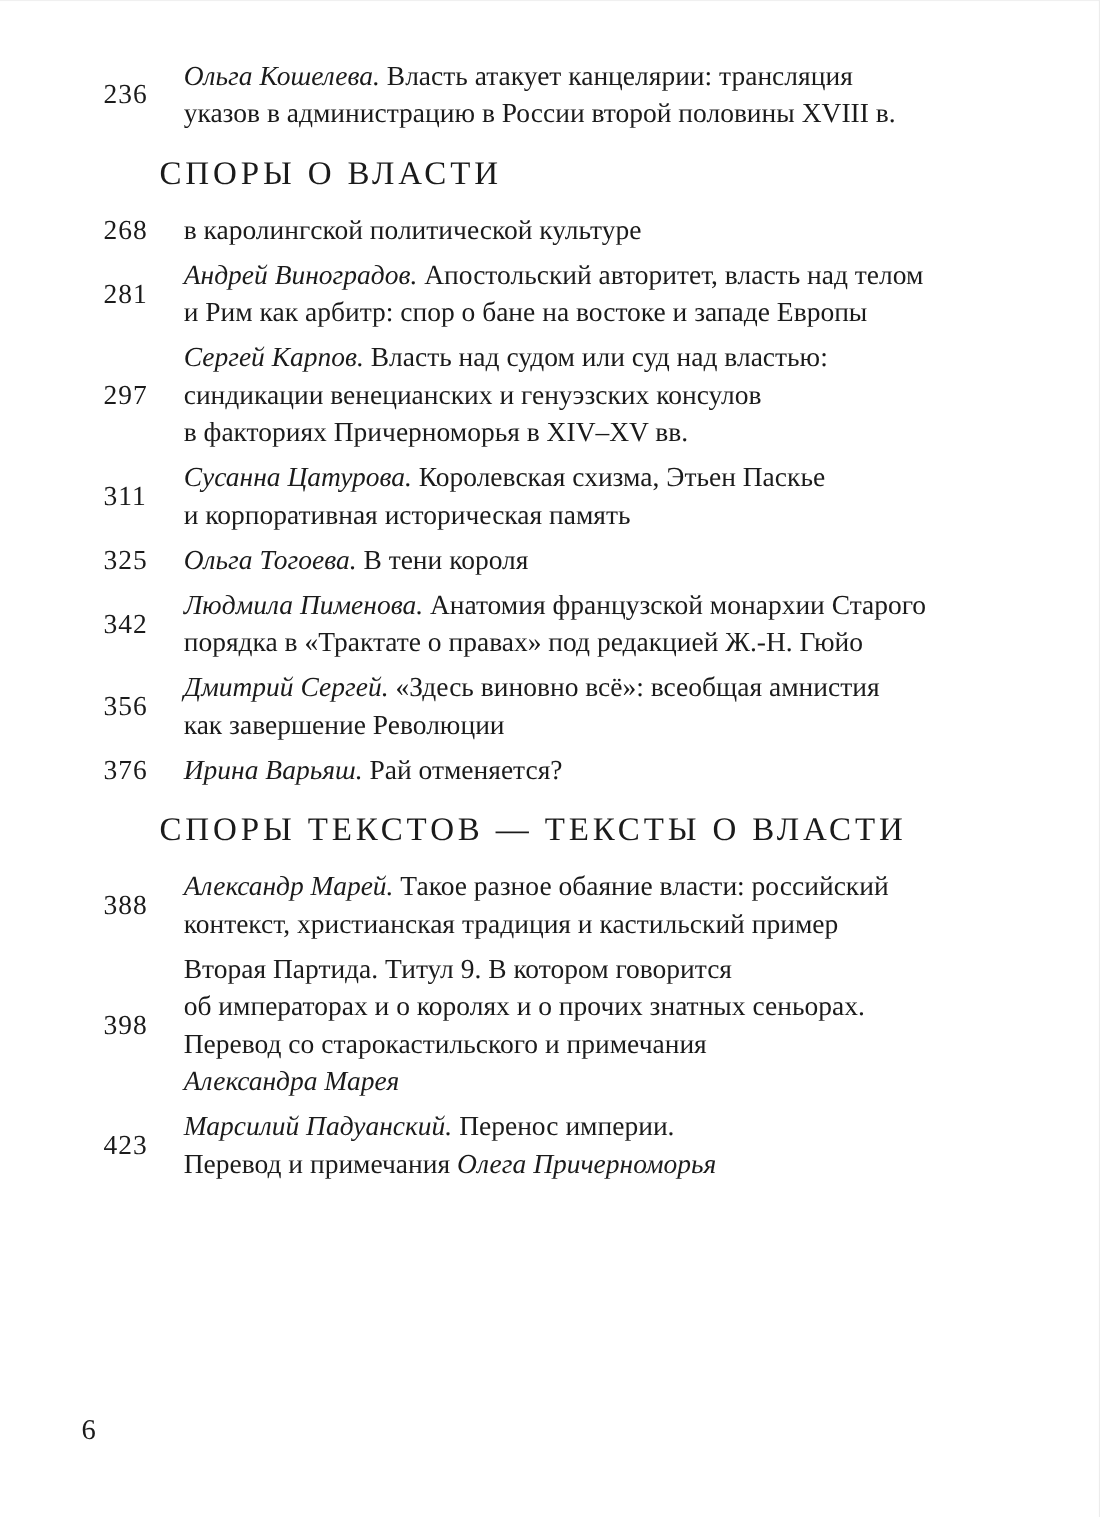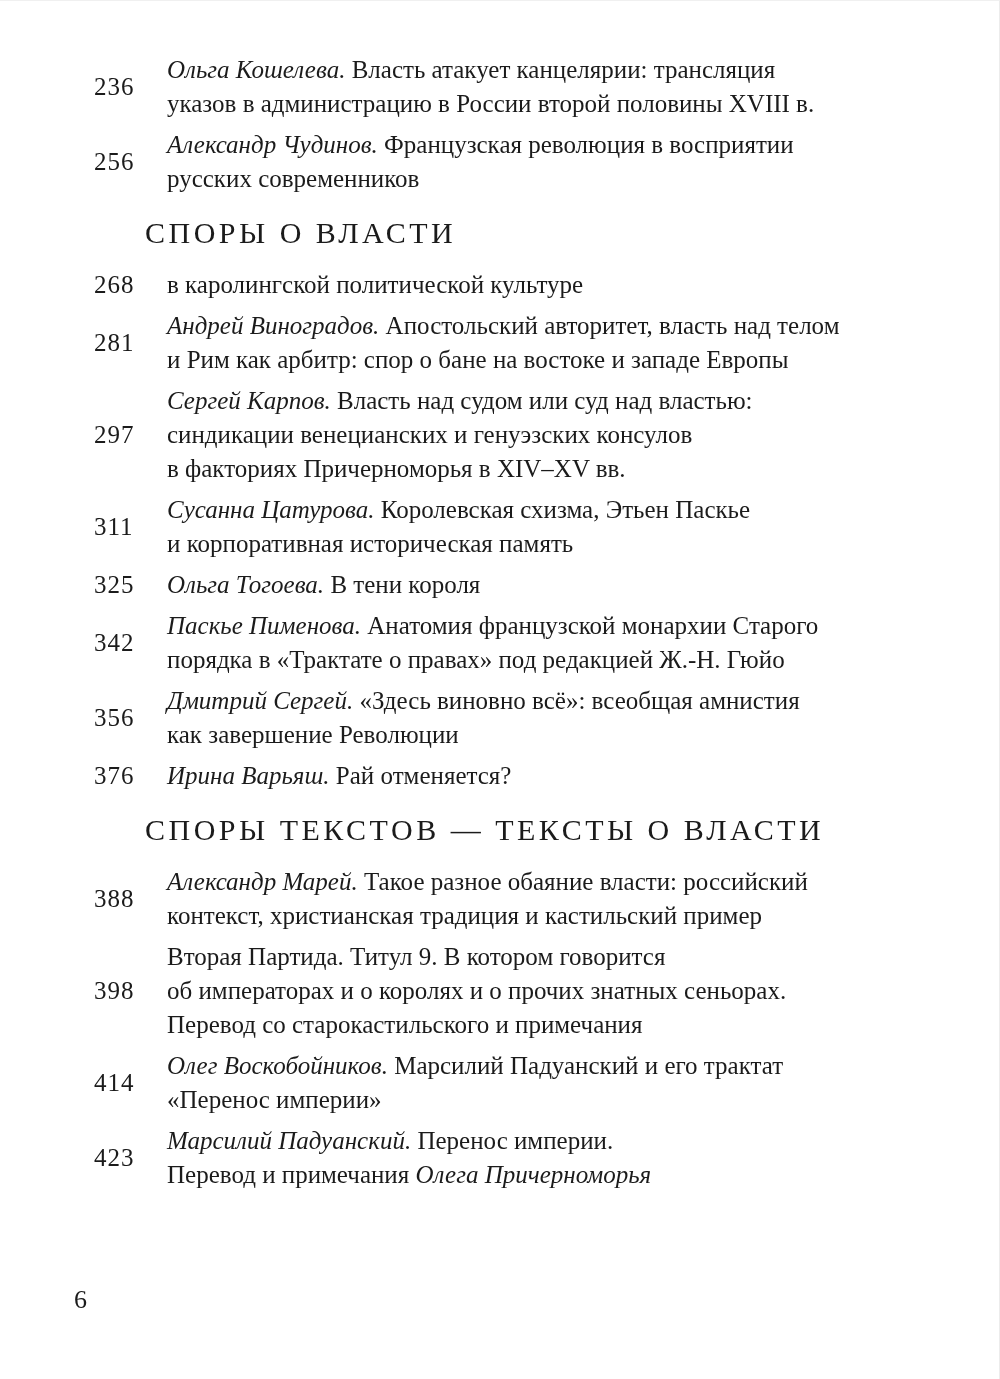--- a/index.html
+++ b/index.html
@@ -66,27 +66,20 @@
 
 <div class="page">
   <div class="toc" id="toc-root">
       <div class="toc-entry">
         <div class="entry-num">236</div>
         <div class="entry-text">
           <div class="entry-line"><span class="seg-i">Ольга Кошелева.</span><span class="seg-n"> Власть атакует канцелярии: трансляция</span></div>
           <div class="entry-line"><span class="seg-n">указов в администрацию в России второй половины XVIII в.</span></div>
         </div>
       </div>
-      <div class="toc-entry">
-        <div class="entry-num">256</div>
-        <div class="entry-text">
-          <div class="entry-line"><span class="seg-i">Александр Чудинов.</span><span class="seg-n"> Французская революция в восприятии</span></div>
-          <div class="entry-line"><span class="seg-n">русских современников</span></div>
-        </div>
-      </div>
       <div class="section-header">СПОРЫ О ВЛАСТИ</div>
       <div class="toc-entry">
         <div class="entry-num">268</div>
         <div class="entry-text">
           <div class="entry-line"><span class="seg-n">в каролингской политической культуре</span></div>
         </div>
       </div>
       <div class="toc-entry">
         <div class="entry-num">281</div>
         <div class="entry-text">
@@ -111,21 +104,21 @@
       </div>
       <div class="toc-entry">
         <div class="entry-num">325</div>
         <div class="entry-text">
           <div class="entry-line"><span class="seg-i">Ольга Тогоева.</span><span class="seg-n"> В тени короля</span></div>
         </div>
       </div>
       <div class="toc-entry">
         <div class="entry-num">342</div>
         <div class="entry-text">
-          <div class="entry-line"><span class="seg-i">Паскье Пименова.</span><span class="seg-n"> Анатомия французской монархии Старого</span></div>
+          <div class="entry-line"><span class="seg-i">Людмила Пименова.</span><span class="seg-n"> Анатомия французской монархии Старого</span></div>
           <div class="entry-line"><span class="seg-n">порядка в «Трактате о правах» под редакцией Ж.-Н. Гюйо</span></div>
         </div>
       </div>
       <div class="toc-entry">
         <div class="entry-num">356</div>
         <div class="entry-text">
           <div class="entry-line"><span class="seg-i">Дмитрий Сергей.</span><span class="seg-n"> «Здесь виновно всё»: всеобщая амнистия</span></div>
           <div class="entry-line"><span class="seg-n">как завершение Революции</span></div>
         </div>
       </div>
@@ -142,27 +135,21 @@
           <div class="entry-line"><span class="seg-i">Александр Марей.</span><span class="seg-n"> Такое разное обаяние власти: российский</span></div>
           <div class="entry-line"><span class="seg-n">контекст, христианская традиция и кастильский пример</span></div>
         </div>
       </div>
       <div class="toc-entry">
         <div class="entry-num">398</div>
         <div class="entry-text">
           <div class="entry-line"><span class="seg-n">Вторая Партида. Титул 9. В котором говорится</span></div>
           <div class="entry-line"><span class="seg-n">об императорах и о королях и о прочих знатных сеньорах.</span></div>
           <div class="entry-line"><span class="seg-n">Перевод со старокастильского и примечания</span></div>
-        </div>
-      </div>
-      <div class="toc-entry">
-        <div class="entry-num">414</div>
-        <div class="entry-text">
-          <div class="entry-line"><span class="seg-i">Олег Воскобойников.</span><span class="seg-n"> Марсилий Падуанский и его трактат</span></div>
-          <div class="entry-line"><span class="seg-n">«Перенос империи»</span></div>
+          <div class="entry-line"><span class="seg-i">Александра Марея</span></div>
         </div>
       </div>
       <div class="toc-entry">
         <div class="entry-num">423</div>
         <div class="entry-text">
           <div class="entry-line"><span class="seg-i">Марсилий Падуанский.</span><span class="seg-n"> Перенос империи.</span></div>
           <div class="entry-line"><span class="seg-n">Перевод и примечания </span><span class="seg-i">Олега Причерноморья</span></div>
         </div>
       </div>
     </div>

